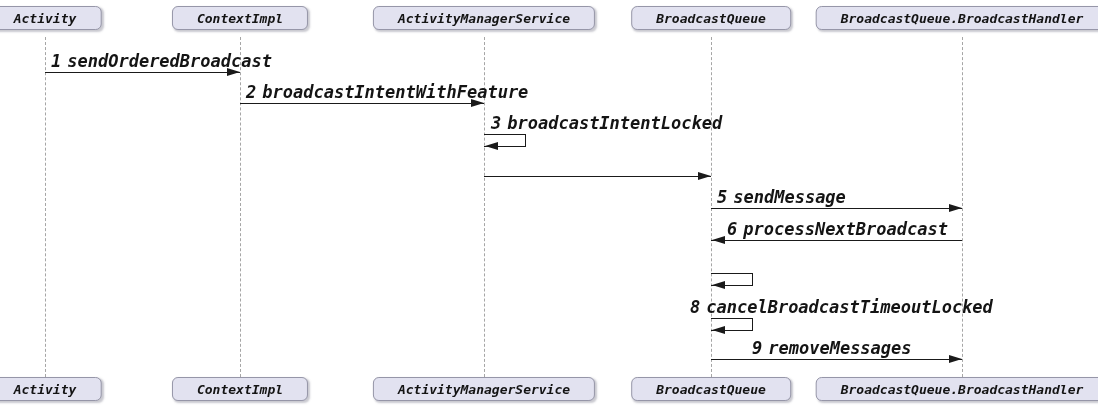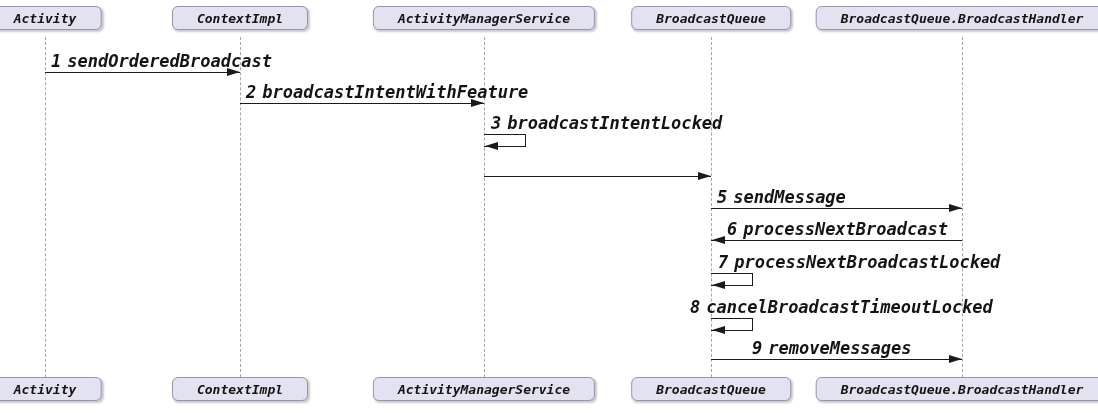--- a/index.html
+++ b/index.html
@@ -98,20 +98,19 @@
     <div class="mline" style="left: 484px; top: 176px; width: 227px;"></div>
     <div class="aright" style="left: 698px; top: 172.2px;"></div>
     <div class="mline" style="left: 711px; top: 208px; width: 251px;"></div>
     <div class="aright" style="left: 949px; top: 204.2px;"></div>
     <div class="mlabel" style="left: 717px; top: 189px;"><span class="seq">5</span><span>sendMessage</span></div>
     <div class="mline" style="left: 711px; top: 240px; width: 251px;"></div>
     <div class="aleft" style="left: 712px; top: 236.2px;"></div>
     <div class="mlabel" style="left: 727px; top: 221px;"><span class="seq">6</span><span>processNextBroadcast</span></div>
     <div class="selfloop" style="left: 711px; top: 273px; width: 42px; height: 13px;"></div>
     <div class="aleft" style="left: 712px; top: 280.8px;"></div>
-    <div class="mlabel" style="left: 718px; top: 254px;"><span class="seq">7</span><span>processNextBroadcastLocked</span></div>
     <div class="selfloop" style="left: 711px; top: 318px; width: 42px; height: 13px;"></div>
     <div class="aleft" style="left: 712px; top: 325.8px;"></div>
     <div class="mlabel" style="left: 690px; top: 299px;"><span class="seq">8</span><span>cancelBroadcastTimeoutLocked</span></div>
     <div class="mline" style="left: 711px; top: 359px; width: 251px;"></div>
     <div class="aright" style="left: 949px; top: 355.2px;"></div>
     <div class="mlabel" style="left: 717px; top: 340px; margin-left: 35px;"><span class="seq">9</span><span>removeMessages</span></div>
   </div>
 
 </body></html>

